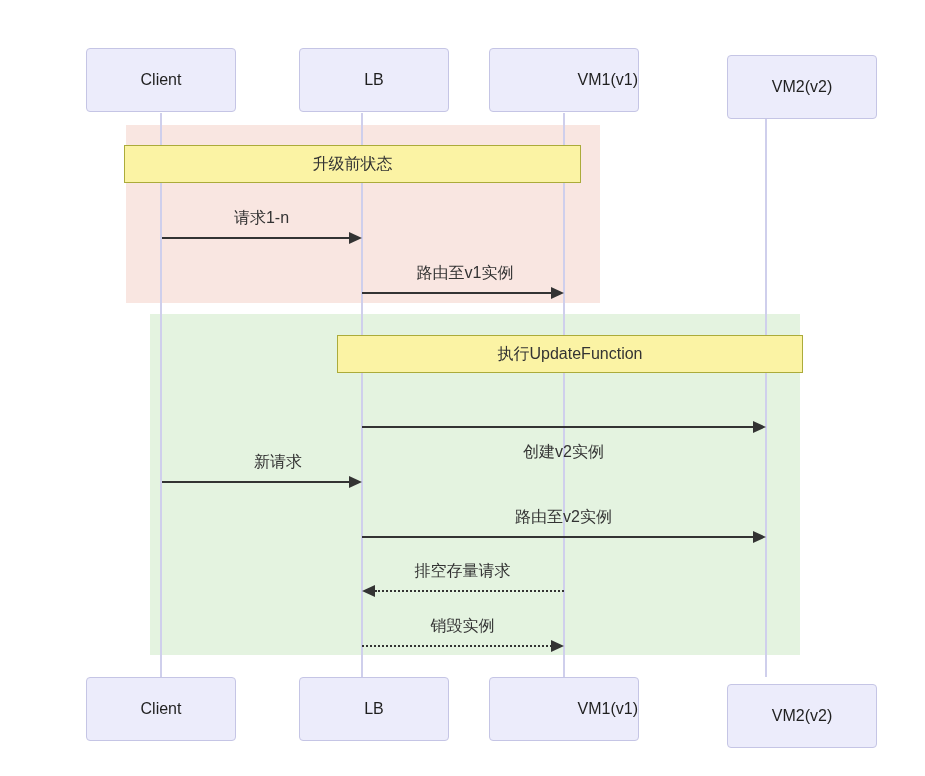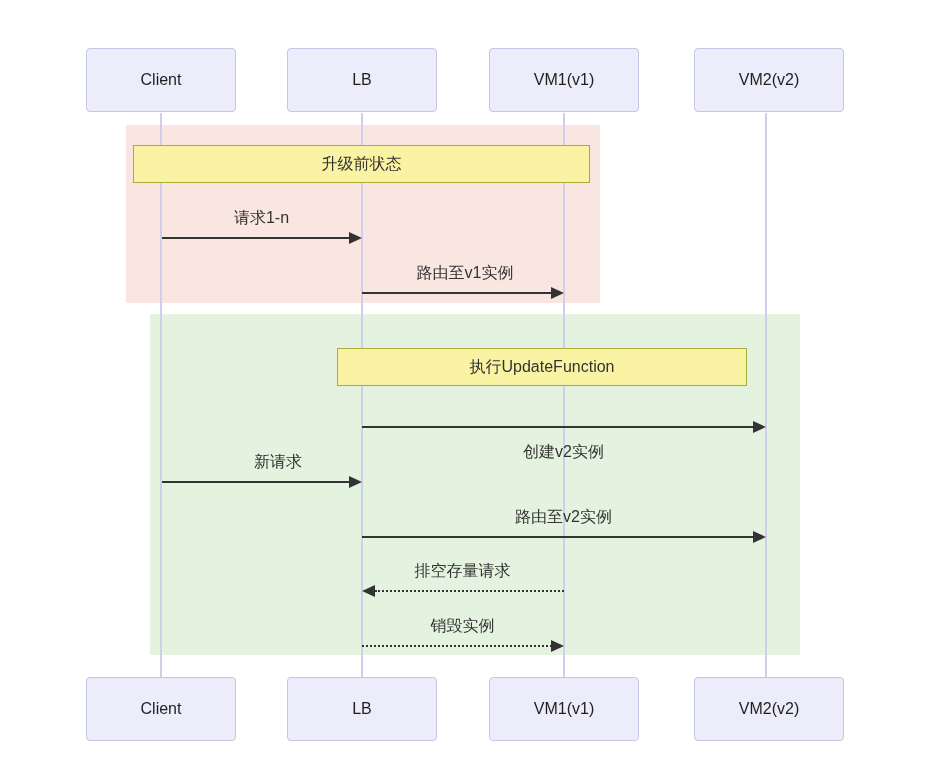--- a/index.html
+++ b/index.html
@@ -48,38 +48,38 @@
     box-sizing: border-box;
     display: flex;
     align-items: center;
     justify-content: center;
     font-size: 16px;
     color: #1f1f1f;
   }
   .actor-top { top: 48px; }
   .actor-bot { top: 677px; }
   .ax-client { left: 86px; }
-  .ax-lb     { left: 287px; }
-  .ax-vm1    { left: 489px; }
-  .ax-vm2    { left: 694px; }
+  .ax-lb     { left: 299px; }
+  .ax-vm1    { left: 489px; justify-content: flex-end; }
+  .ax-vm2    { left: 727px; margin-top: 7px; }
   
   .section-label {
     position: absolute;
     height: 38px;
     background: #fbf3a4;
     border: 1px solid #abab3a;
     box-sizing: border-box;
     display: flex;
     align-items: center;
     justify-content: center;
     font-size: 16px;
     color: #333333;
   }
-  .sl-pre { left: 133px; top: 145px; width: 457px; }
-  .sl-upd { left: 337px; top: 348px; width: 410px; }
+  .sl-pre { left: 124px; top: 145px; width: 457px; }
+  .sl-upd { left: 337px; top: 335px; width: 466px; }
   
   .msg-label {
     position: absolute;
     height: 24px;
     line-height: 24px;
     text-align: center;
     font-size: 16px;
     color: #333333;
   }
   .msg-line {

